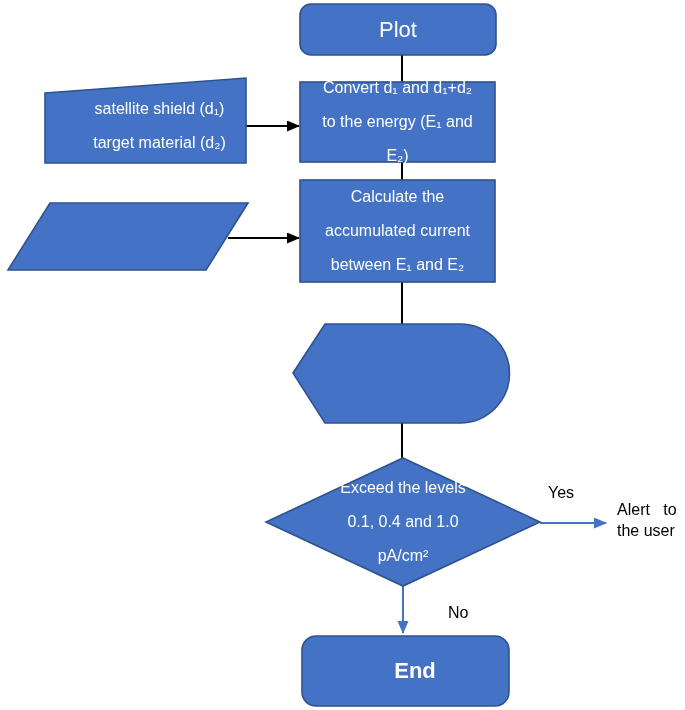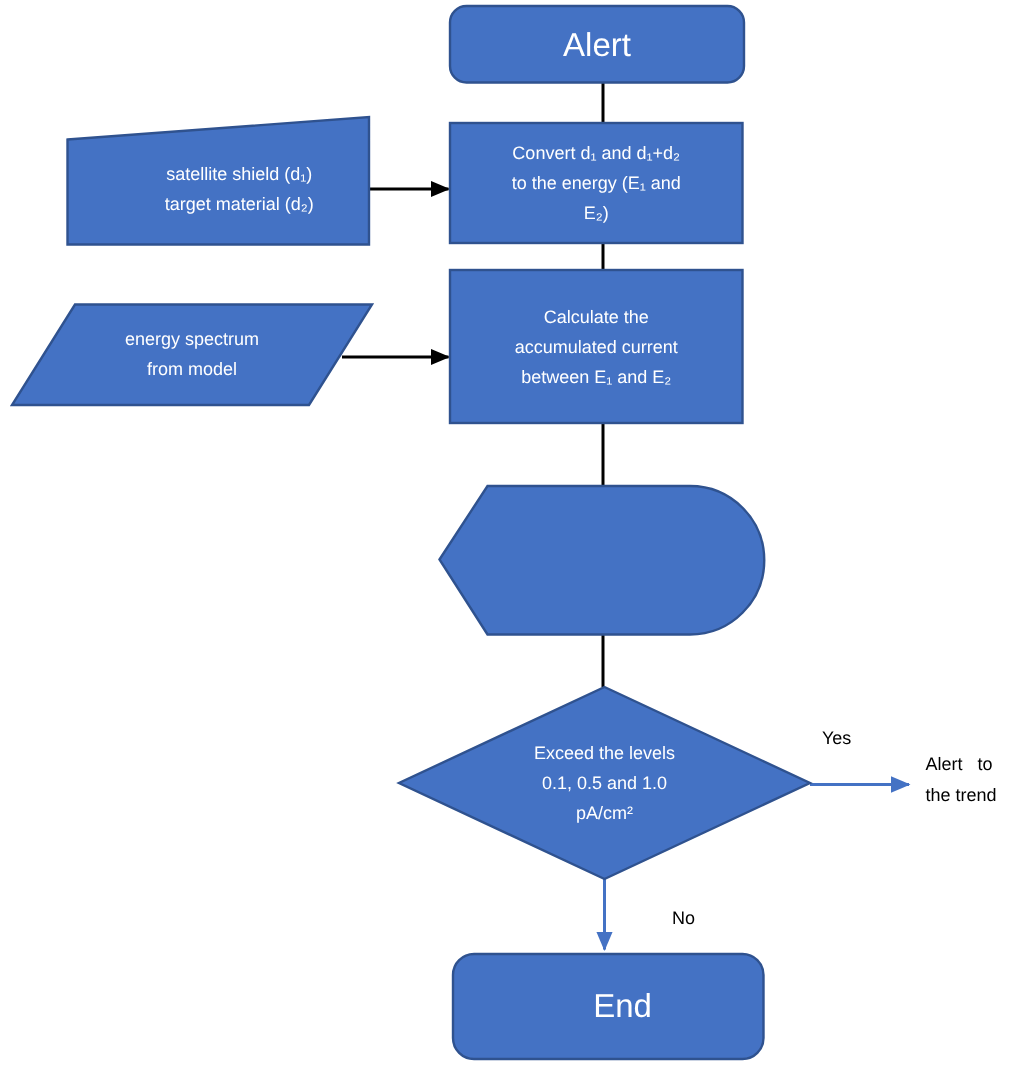--- a/index.html
+++ b/index.html
@@ -47,33 +47,33 @@
   }
   .mk-black { fill: var(--connector-black); }
   .mk-blue  { fill: var(--connector-blue); }
   .node-label {
     position: absolute;
     display: flex;
     align-items: center;
     justify-content: center;
     text-align: center;
     color: var(--text-on-shape);
-    font-size: 12px;
-    line-height: 20px;
+    font-size: 16px;
+    line-height: 34px;
     white-space: pre-line;
     pointer-events: none;
   }
   .node-label.terminator {
     font-size: 22px;
     line-height: 26px;
   }
   .edge-label {
     position: absolute;
     color: var(--label-text);
-    font-size: 12px;
+    font-size: 16px;
     line-height: 21px;
     white-space: pre-line;
     pointer-events: none;
   }
   .edge-label.prewrap { white-space: pre-wrap; }
 </style>
 </head>
 <body>
 
 <div class="canvas">
@@ -102,43 +102,41 @@
     <rect class="node-shape" x="300" y="4" width="196" height="51" rx="11"></rect>
     <polygon class="node-shape" points="45,93 246,78 246,163 45,163"></polygon>
     <rect class="node-shape" x="300" y="82" width="195" height="80"></rect>
     <polygon class="node-shape" points="50,203 248,203 206,270 8,270"></polygon>
     <rect class="node-shape" x="300" y="180" width="195" height="102"></rect>
     <path class="node-shape" d="M293,373 L325,324 L460,324 A49.5,49.5 0 0 1 460,423 L325,423 Z"></path>
     <polygon class="node-shape" points="403,458 540,522 403,586 266,522"></polygon>
     <rect class="node-shape" x="302" y="636" width="207" height="70" rx="14"></rect>
   </svg>
 
-  <div class="node-label terminator" style="left:300px; top:4px; width:196px; height:51px;">Alert</div>
+  <div class="node-label terminator" style="left:300px; top:4px; width:196px; height:51px;">Plot</div>
 
   <div class="node-label" style="left:45px; top:88px; width:229px; height:75px;">satellite shield (d₁)
 target material (d₂)</div>
 
   <div class="node-label" style="left:300px; top:82px; width:195px; height:80px;">Convert d₁ and d₁+d₂
 to the energy (E₁ and
 E₂)</div>
 
-  <div class="node-label" style="left:8px; top:206px; width:240px; height:60px;">energy spectrum
-from model</div>
 
   <div class="node-label" style="left:300px; top:180px; width:195px; height:102px;">Calculate the
 accumulated current
 between E₁ and E₂</div>
 
 
   <div class="node-label" style="left:303px; top:472px; width:200px; height:100px;">Exceed the levels
-0.1, 0.5 and 1.0
+0.1, 0.4 and 1.0
 pA/cm²</div>
 
-  <div class="node-label terminator" style="left:302px; top:636px; width:226px; height:70px;">End</div>
+  <div class="node-label terminator" style="left:302px; top:636px; width:226px; height:70px;font-weight:bold;">End</div>
 
   <div class="edge-label" style="left:548px; top:482px;">Yes</div>
 
   <div class="edge-label" style="left:448px; top:602px;">No</div>
 
   <div class="edge-label prewrap" style="left:617px; top:499px; width:68px;">Alert   to
-the trend</div>
+the user</div>
 
 </div>
 
 </body></html>

